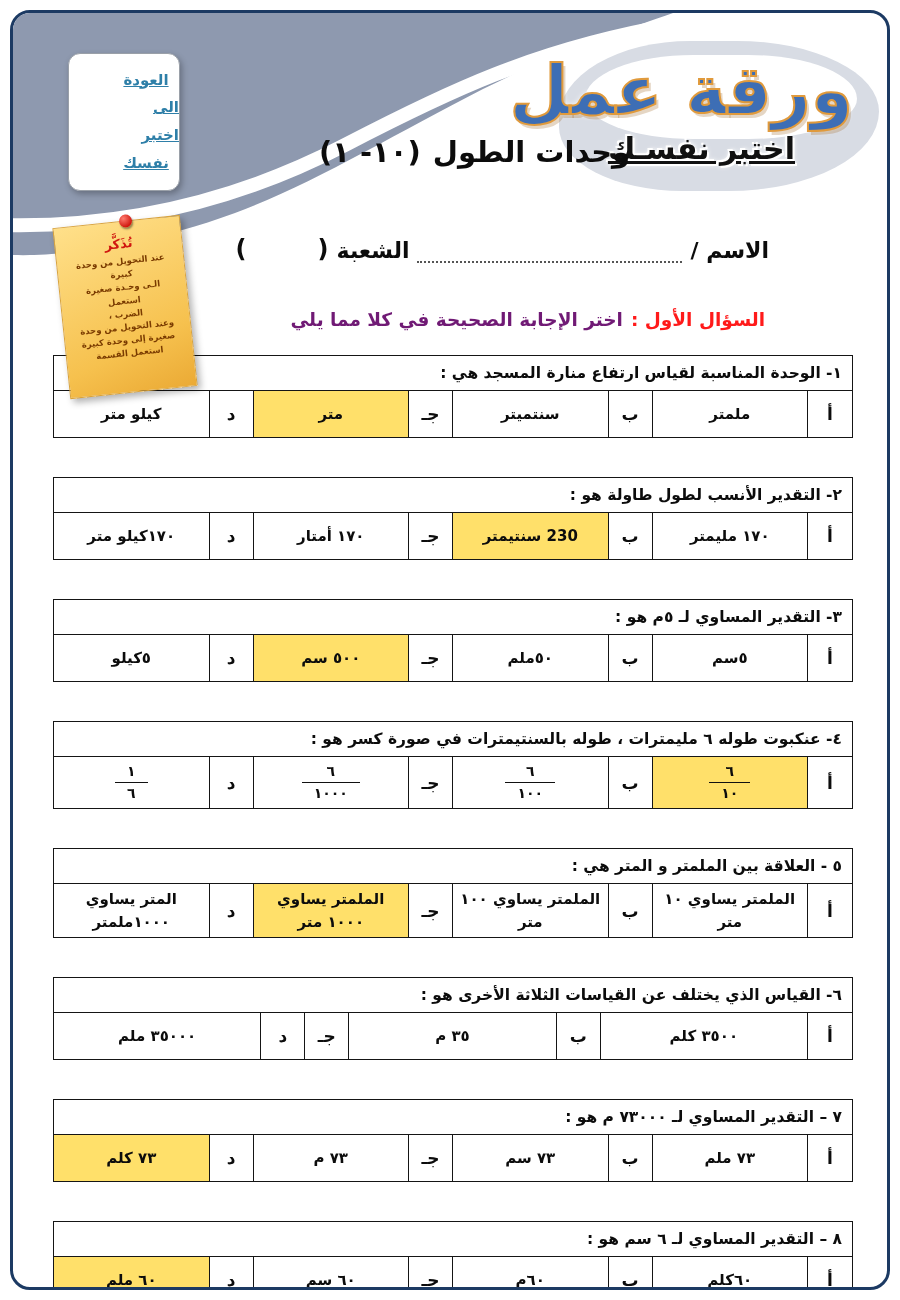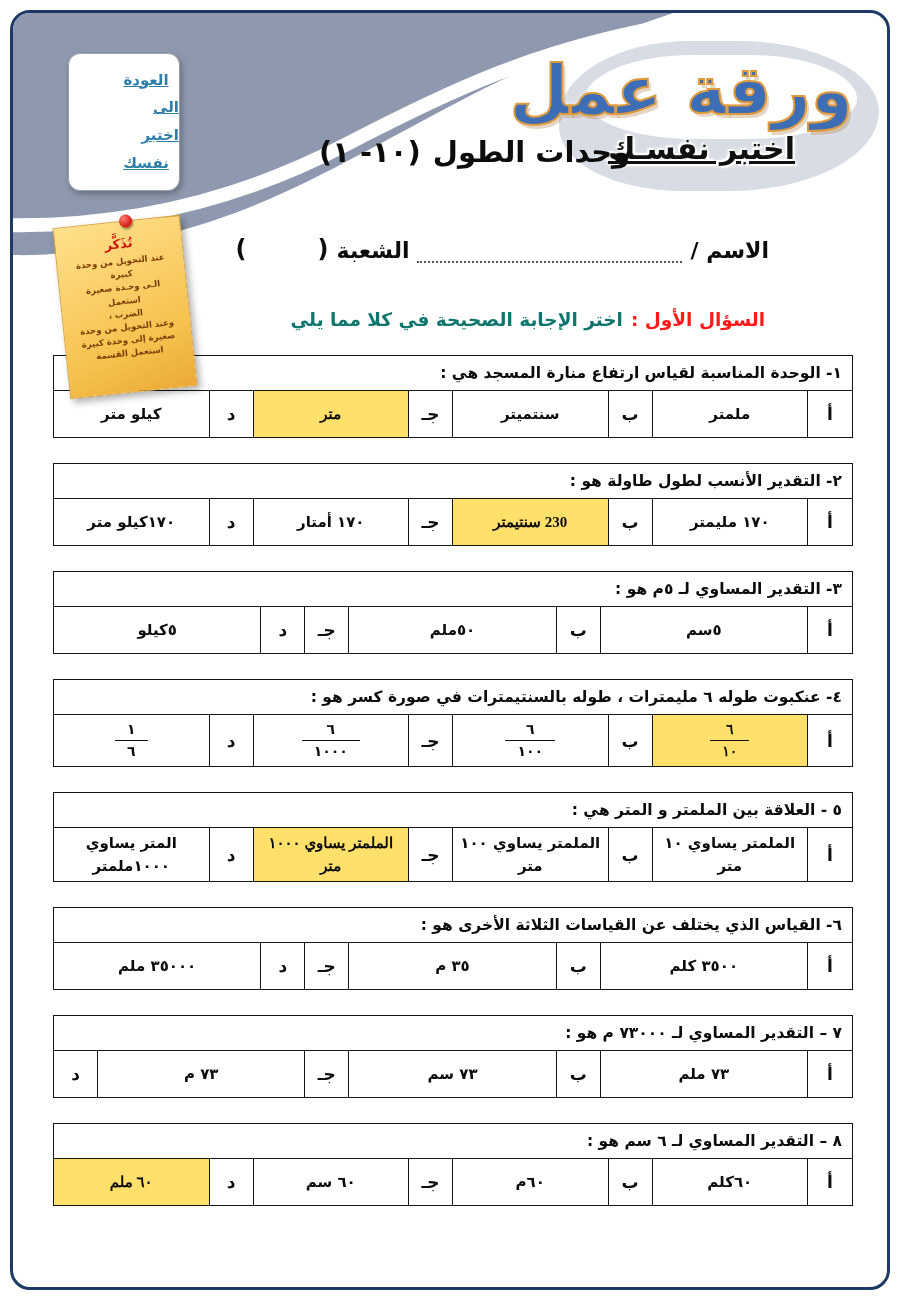--- a/index.html
+++ b/index.html
@@ -61,37 +61,37 @@
     font-size:22px; font-weight:bold; color:#0c0c0c;
   }
   .dotted-line { display:inline-block; width:265px; border-bottom:2px dotted #555; height:24px; }
   .paren { font-size:24px; font-weight:bold; }
   .paren-gap { display:inline-block; width:55px; }
   .intro {
     position:absolute; right:122px; top:296px; z-index:2;
     display:flex; direction:rtl; gap:8px; font-size:18.5px; font-weight:bold;
   }
   .intro .red { color:var(--accent-red,#FF1A1A); }
-  .intro .black { color:#0f766e;text-align:center; }
+  .intro .black { color:#701a75;text-align:center; }
   #questions { position:absolute; top:342px; left:40px; right:34px; z-index:2; }
-  .q-table { border:1.8px solid #151515; background:#fff; margin-bottom:25px; }
+  .q-table { border:1.8px solid #151515; background:#fff; margin-bottom:39px; }
   .q-header {
     direction:rtl; text-align:right; font-size:15.5px; font-weight:bold; color:#0c0c0c;
     padding:8px 10px; border-bottom:1.7px solid #151515;
   }
   .q-row { display:flex; direction:rtl; align-items:stretch; }
   .cell {
     display:flex; align-items:center; justify-content:center;
     min-height:46px; font-weight:bold; color:#0c0c0c; text-align:center;
     padding:4px 6px; direction:rtl;
   }
   .cell:not(:first-child) { border-inline-start:1.7px solid #151515; }
   .cell.letter { width:44px; flex:0 0 44px; font-size:17px; }
   .cell.answer { flex:1 1 0; font-size:15px; line-height:1.5; }
-  .cell.answer.hl { background:var(--highlight,#FFE06A);font-family:Liberation Serif, serif; }
+  .cell.answer.hl { background:var(--highlight,#FFE06A); }
   .frac { display:inline-flex; flex-direction:column; align-items:center; font-size:14px; line-height:1.5; }
   .frac .num { padding:0 12px; }
   .frac .den { border-top:1.5px solid #111; padding:0 12px; }
 </style>
 </head>
 <body>
 
 <div class="page">
 
   <svg class="swoosh" width="880" height="260" viewBox="0 0 880 260">
@@ -172,20 +172,21 @@
   </div>
 
   <div class="q-table">
     <div class="q-header">٣- التقدير المساوي لـ ٥م هو :</div>
     <div class="q-row">
           <div class="cell letter">أ</div>
           <div class="cell answer">٥سم</div>
           <div class="cell letter">ب</div>
           <div class="cell answer">٥٠ملم</div>
           <div class="cell letter">جـ</div>
+          <div class="cell answer hl">٥٠٠ سم</div>
           <div class="cell letter">د</div>
           <div class="cell answer">٥كيلو</div>
         </div>
   </div>
 
   <div class="q-table">
     <div class="q-header">٤- عنكبوت طوله ٦ مليمترات ، طوله بالسنتيمترات في صورة كسر هو :</div>
     <div class="q-row">
           <div class="cell letter">أ</div>
           <div class="cell answer hl">
@@ -248,20 +249,21 @@
   <div class="q-table">
     <div class="q-header">٧ – التقدير المساوي لـ ٧٣٠٠٠ م هو :</div>
     <div class="q-row">
           <div class="cell letter">أ</div>
           <div class="cell answer">٧٣ ملم</div>
           <div class="cell letter">ب</div>
           <div class="cell answer">٧٣ سم</div>
           <div class="cell letter">جـ</div>
           <div class="cell answer">٧٣ م</div>
           <div class="cell letter">د</div>
+          <div class="cell answer hl">٧٣ كلم</div>
         </div>
   </div>
 
   <div class="q-table">
     <div class="q-header">٨ – التقدير المساوي لـ ٦ سم هو :</div>
     <div class="q-row">
           <div class="cell letter">أ</div>
           <div class="cell answer">٦٠كلم</div>
           <div class="cell letter">ب</div>
           <div class="cell answer">٦٠م</div>

